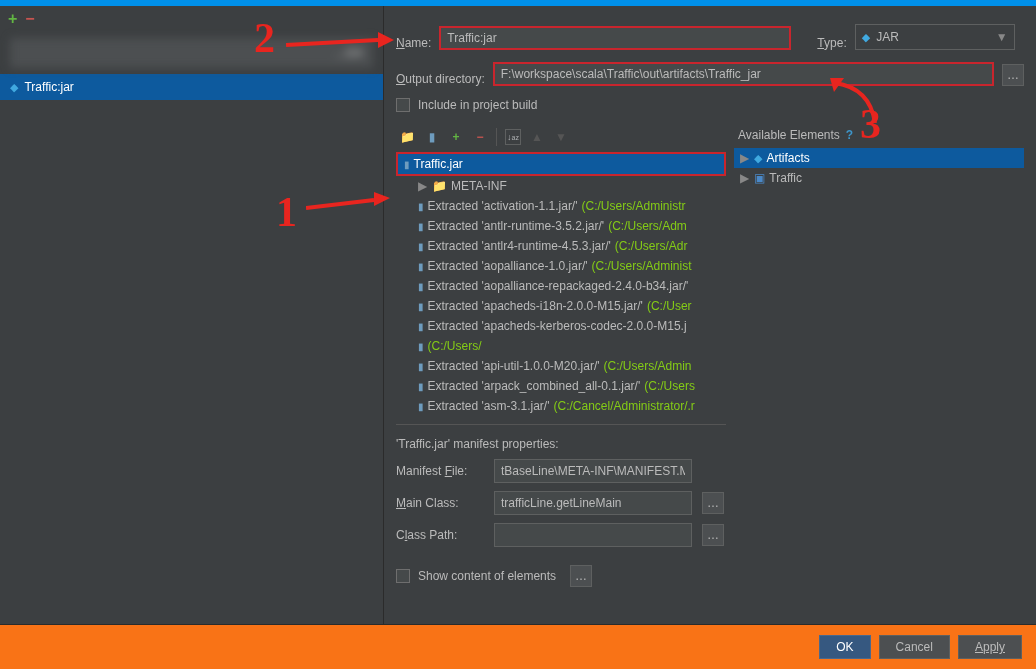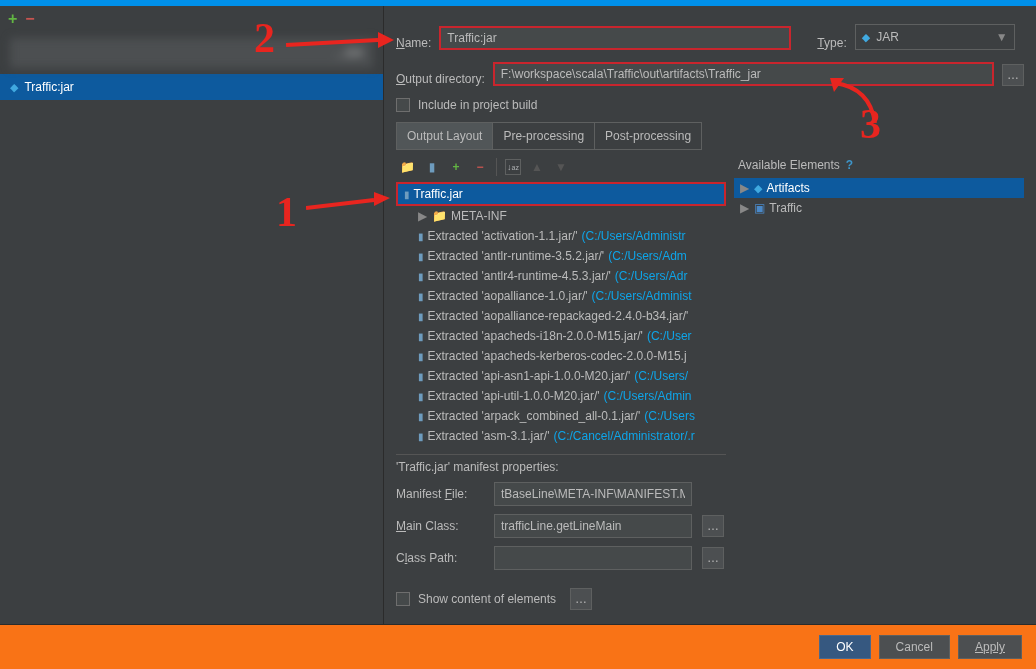--- a/index.html
+++ b/index.html
@@ -30,29 +30,29 @@
 .tab.active { background: #515658; }
 .layout-area { display: flex; margin-top: 2px; }
 .left-pane { width: 330px; display: flex; flex-direction: column; }
 .right-pane { flex: 1; padding-left: 8px; }
 .toolbar { display: flex; gap: 8px; padding: 6px 4px; align-items: center; }
 .tb-icon { width: 16px; height: 16px; display: flex; align-items: center; justify-content: center; color: #afb1b3; }
 .tb-sep { width: 1px; height: 18px; background: #555; }
 .tree { background: #3c3f41; height: 268px; overflow: hidden; }
 .tree-item { padding: 3px 6px; display: flex; align-items: center; gap: 4px; color: #bbbbbb; white-space: nowrap; }
 .tree-item.sel { background: #0d5a9e; color: #fff; }
-.tree-item .dim { color: #0ea5e9; }
+.tree-item .dim { color: #84cc16; }
 .tree-item .arch-icon { color: #6e9cbe; font-size: 10px; }
 .indent1 { padding-left: 22px; }
 .expand-arrow { color: #888; width: 10px; }
 .folder-icon { color: #87939a; }
 .avail-header { display: flex; align-items: center; gap: 6px; padding: 6px 4px; }
 .help { color: #3d95c9; font-weight: bold; }
 .right-tree { }
-.manifest-block { border-top: 1px solid #555; padding-top: 5px; margin-top: 4px; }
+.manifest-block { border-top: 1px solid #555; padding-top: 12px; margin-top: 4px; }
 .manifest-row { display: flex; align-items: center; gap: 10px; margin-bottom: 8px; }
 .manifest-row .mlabel { width: 88px; }
 .manifest-row .minput { width: 198px; background: #45494a; border: 1px solid #5e6060; padding: 4px 6px; height: 24px; color: #bbbbbb; }
 .dots-btn { width: 22px; height: 22px; background: #4c4f51; border: 1px solid #5e6060; color: #bbb; display: flex; align-items: center; justify-content: center; }
 .footer { position: absolute; bottom: 0; left: 0; right: 0; border-top: 1px solid #2b2b2b; padding: 10px 14px; display: flex; justify-content: flex-end; gap: 8px; background: #f97316; }
 .btn { padding: 4px 16px; background: #4c4f51; border: 1px solid #5e6060; color: #bbbbbb; cursor: pointer; }
 .btn.primary { background: #365880; border-color: #4a688c; color: #fff; }
 .annotation { position: absolute; pointer-events: none; z-index: 100; }
 .ann-num { color: #e8251f; font-size: 42px; font-weight: bold; font-family: "Comic Sans MS", cursive; }
 svg.arrow-svg { position: absolute; pointer-events: none; z-index: 99; }
@@ -93,25 +93,20 @@
       <span class="label"><span class="underline">O</span>utput directory:</span>
       <input class="input redbox" style="flex: 1 1 0%;" value="F:\workspace\scala\Traffic\out\artifacts\Traffic_jar">
       <div class="dots-btn">…</div>
     </div>
 
     <div class="row" style="margin-bottom:10px">
       <span class="checkbox"></span>
       <span class="label">Include in project build</span>
     </div>
 
-    <div class="tabs">
-      <div class="tab active">Output Layout</div>
-      <div class="tab">Pre-processing</div>
-      <div class="tab">Post-processing</div>
-    </div>
 
     <div class="layout-area">
       <div class="left-pane">
         <div class="toolbar">
           <span class="tb-icon" style="color:#c9a85c">📁</span>
           <span class="tb-icon" style="color:#6e9cbe">▮</span>
           <span class="tb-icon">
               <span style="color:#62b543;font-weight:bold">+</span>
             </span>
           <span class="tb-icon">
@@ -163,21 +158,20 @@
                 <span>Extracted 'apacheds-i18n-2.0.0-M15.jar/' </span>
                 <span class="dim">(C:/User</span>
               </div>
               <div class="tree-item indent1">
                 <span class="arch-icon">▮</span>
                 <span>Extracted 'apacheds-kerberos-codec-2.0.0-M15.j </span>
                 <span class="dim"></span>
               </div>
               <div class="tree-item indent1">
                 <span class="arch-icon">▮</span>
-                <span>Extracted 'api-asn1-api-1.0.0-M20.jar/' </span>
                 <span class="dim">(C:/Users/</span>
               </div>
               <div class="tree-item indent1">
                 <span class="arch-icon">▮</span>
                 <span>Extracted 'api-util-1.0.0-M20.jar/' </span>
                 <span class="dim">(C:/Users/Admin</span>
               </div>
               <div class="tree-item indent1">
                 <span class="arch-icon">▮</span>
                 <span>Extracted 'arpack_combined_all-0.1.jar/' </span>

